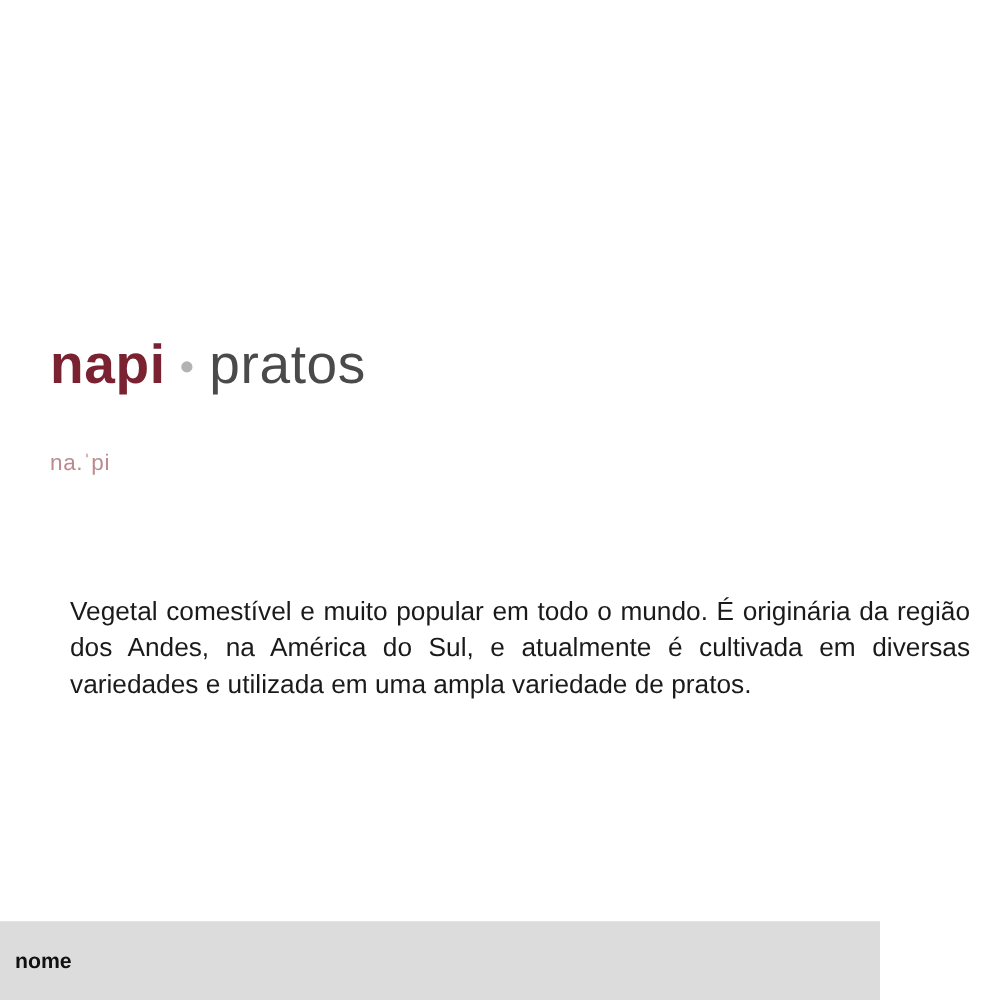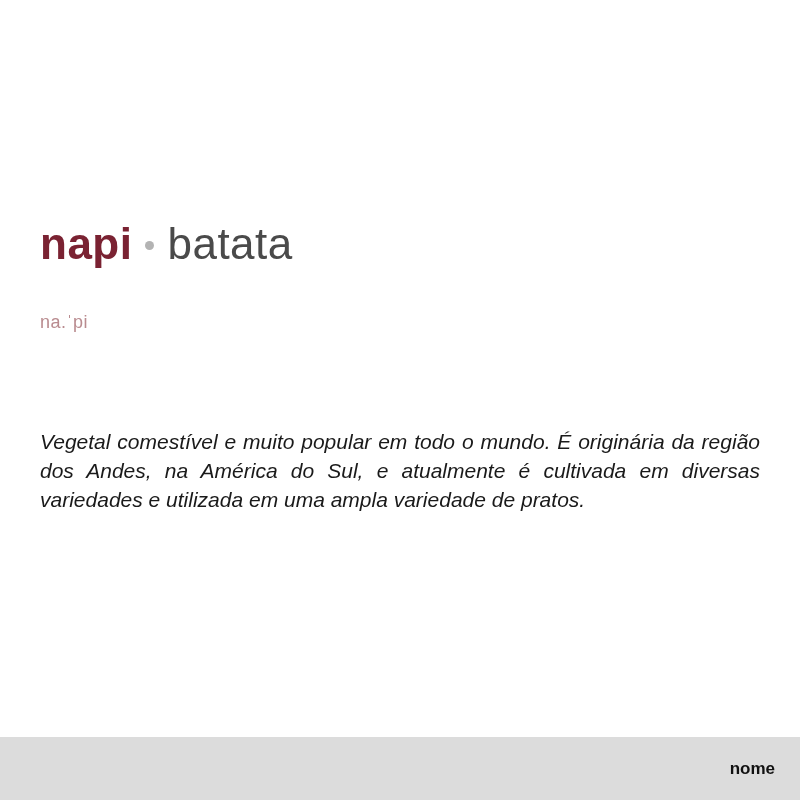--- a/index.html
+++ b/index.html
@@ -11,20 +11,21 @@
     height: 800px;
     background: #ffffff;
     font-family: "Liberation Sans", sans-serif;
     position: relative;
     overflow: hidden;
   }
   .card {
     position: absolute;
     inset: 0;
     background: #ffffff;
+    margin-top: 48px;
   }
   .headline {
     position: absolute;
     left: 40px;
     top: 222px;
     display: flex;
     align-items: center;
     white-space: nowrap;
   }
   .headword {
@@ -55,57 +56,56 @@
     position: absolute;
     left: 40px;
     top: 313px;
     font-size: 18px;
     color: var(--pronunciation-color, #b98b8f);
     line-height: 1.1;
     letter-spacing: 0.5px;
   }
   .definition {
     position: absolute;
-    left: 40px;
+    left: 56px;
     top: 406px;
     width: 720px;
     font-size: 21px;
     line-height: 29px;
     color: var(--definition-color, #1a1a1a);
     text-align: justify;
-    font-style: italic;
   }
   .footer {
     position: absolute;
     left: 0;
     bottom: 0;
-    width: 800px;
+    width: 704px;
     height: 63px;
     background: var(--footer-bg, #dcdcdc);
     display: flex;
     align-items: center;
-    justify-content: flex-end;
-    padding: 0 25px;
+    justify-content: space-between;
+    padding: 0 12px;
     box-sizing: border-box;
   }
   .footer-label {
     font-size: 17px;
     font-weight: bold;
     color: var(--footer-text, #111111);
   }
 </style>
 </head>
 <body style="--headword-color: #7a2232; --translation-color: #4a4a4a; --bullet-color: #b3b3b3; --pronunciation-color: #b98b8f; --definition-color: #1a1a1a; --footer-bg: #dcdcdc; --footer-text: #111111;">
 
 <div class="card">
 
   <div class="headline">
     <span class="headword">napi</span>
     <span class="dot-separator"></span>
-    <span class="translation">batata</span>
+    <span class="translation">pratos</span>
   </div>
 
   <div class="pronunciation">na.ˈpi</div>
 
   <p class="definition">Vegetal comestível e muito popular em todo o mundo. É originária da região dos Andes, na América do Sul, e atualmente é cultivada em diversas variedades e utilizada em uma ampla variedade de pratos.</p>
 
   <div class="footer">
     <span class="footer-label">nome</span>
   </div>
 

